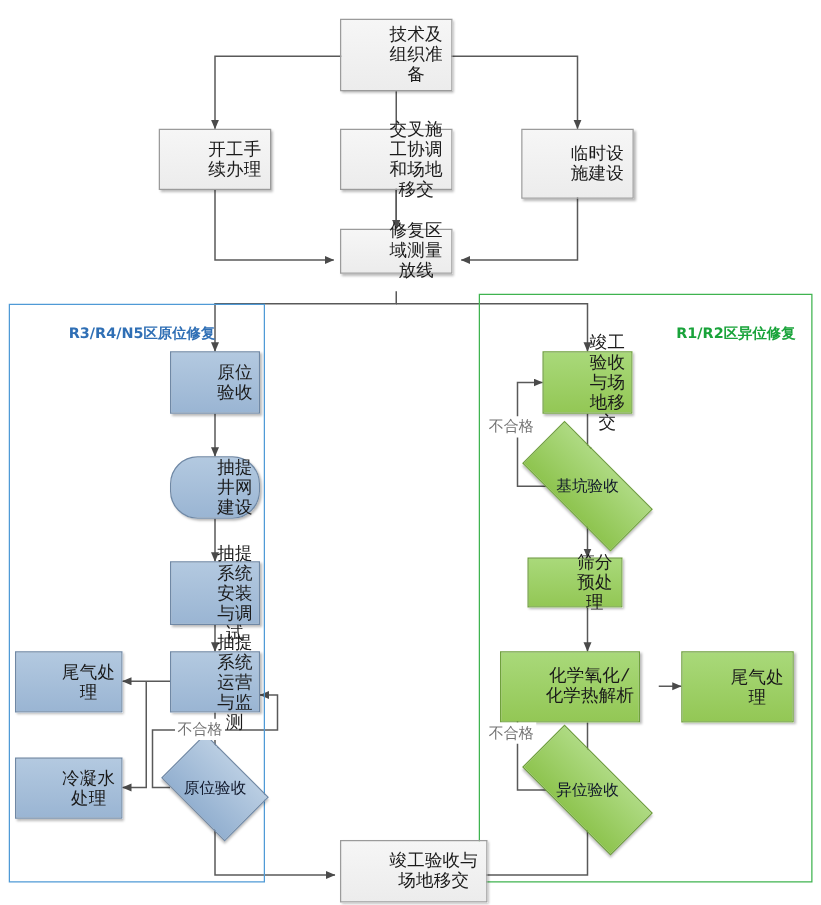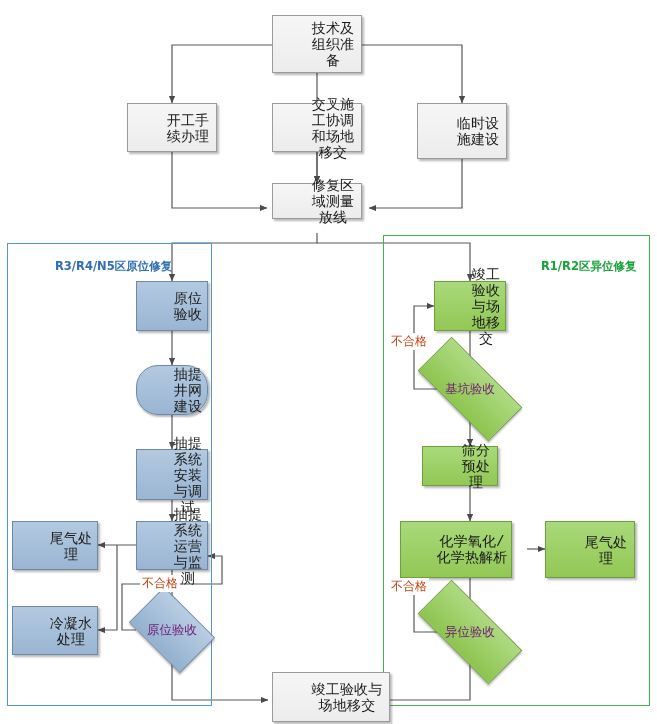--- a/index.html
+++ b/index.html
@@ -51,37 +51,37 @@
   .diamond.blue .dshape{
     background:linear-gradient(180deg,#b9cde2 0%,#93b0d0 100%);
     border:1px solid #6f88a5;
   }
   .diamond.green .dshape{
     background:linear-gradient(180deg,#aeda82 0%,#8ec44f 100%);
     border:1px solid #6fa03c;
   }
   .diamond .dlabel{
     position:relative;z-index:2;
-    font-size:12.5px;color:#701a75;white-space:nowrap;
+    font-size:12.5px;color:#0f172a;white-space:nowrap;
   }
 
   .panel{
     position:absolute;box-sizing:border-box;background:transparent;
   }
   .panel.blue{border:1.5px solid #4f9ad6;}
   .panel.green{border:1.5px solid #3fb34f;}
 
   .panel-title{
     position:absolute;font-size:11.5px;font-weight:bold;white-space:nowrap;
   }
   .panel-title.blue{color:#2f6fb5;margin-left:40px;}
   .panel-title.green{color:#19a33a;}
 
   .edge-label{
-    position:absolute;font-size:12px;color:#c2410c;
+    position:absolute;font-size:12px;color:#737373;
     background:#ffffff;padding:0 2px;white-space:nowrap;
   }
 </style>
 </head>
 <body>
 
 <div id="canvas">
 
   <svg class="wires" viewBox="0 0 657 724">
     <defs>

